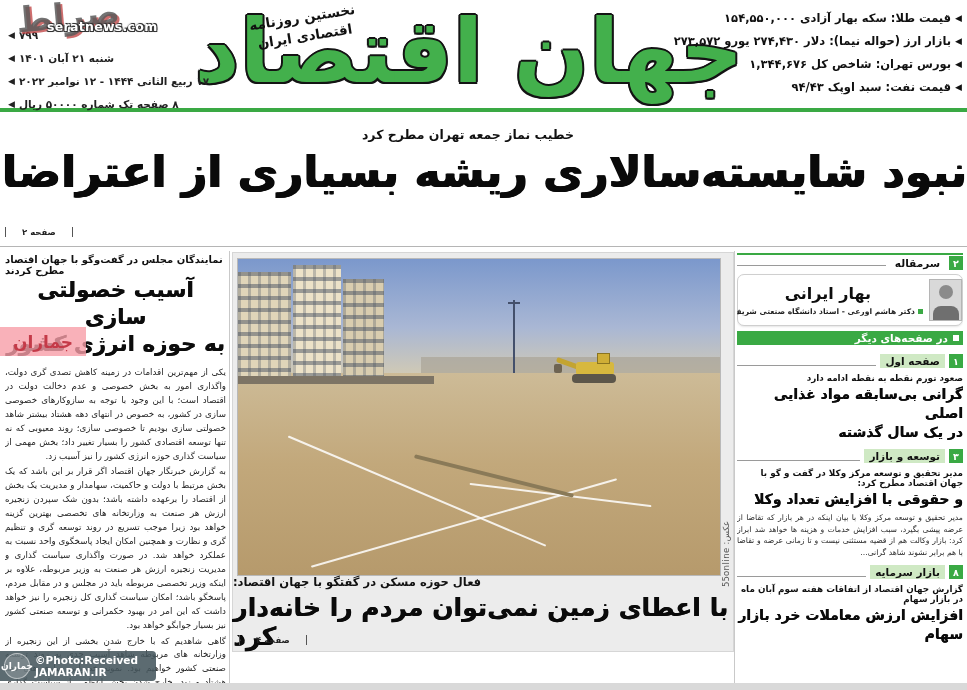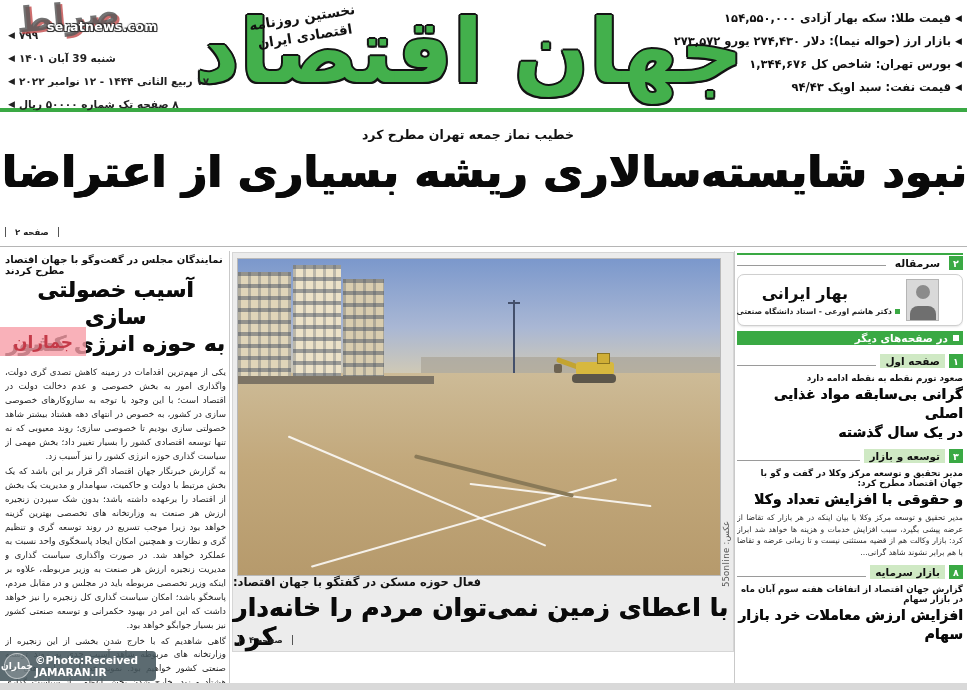--- a/index.html
+++ b/index.html
@@ -24,21 +24,21 @@
     z-index:1; white-space:nowrap; }
   .green-rule { position:absolute; top:108px; left:0; width:967px; height:4px; background:#3aa944; }
 
   
   .lead-kicker { position:absolute; top:127px; left:0; width:936px; text-align:center;
     font-size:12.5px; font-weight:bold; color:#111; }
   .lead-headline { position:absolute; top:146px; left:0; width:967px; text-align:center;
     font-size:44px; font-weight:bold; color:#0a0a0a; letter-spacing:-1px; white-space:nowrap;
     text-shadow:.7px 0 #0a0a0a, -.7px 0 #0a0a0a; }
   .page-tag { font-size:8.5px; font-weight:bold; color:#222;
-    border-right:1px solid #555; border-left:1px solid #555; padding:0 9px; }
+    border-right:1px solid #555; border-left:1px solid #555; padding:0 16px; }
   .lead-tag { position:absolute; top:227px; left:5px; }
   .lead-rule { position:absolute; top:246px; left:0; width:967px; border-top:1px solid #b5b5b5; }
 
   
   .vdiv { position:absolute; top:251px; width:1px; height:432px; background:#c9c9c9; }
   .vdiv.v1 { left:229px; } .vdiv.v2 { left:734px; }
 
   
   .left-col { position:absolute; left:5px; top:254px; width:221px; height:430px; overflow:hidden; }
   .left-kicker { text-align:left; font-size:10px; font-weight:bold; color:#111; }
@@ -94,21 +94,21 @@
   .sec-row { display:flex; align-items:center; gap:4px; height:16px; }
   .sec-row .num { width:14px; height:14px; background:#3aa944; color:#fff; font-size:9.5px;
     font-weight:bold; display:flex; align-items:center; justify-content:center; flex:0 0 auto; }
   .sec-row .lbl { font-size:10.5px; font-weight:bold; color:#111; padding:1px 5px; white-space:nowrap; }
   .sec-row .lbl.hl { background:#cfe9c4; }
   .sec-row .rule { flex:1; border-bottom:1px solid #9a9a9a; height:1px; align-self:flex-end; margin-bottom:3px; }
   .row-top { border-top:2px solid #3aa944; padding-top:2px; margin-top:1px; }
 
   .ed-card { margin-top:5px; height:52px; background:#fff; border:1px solid #cfcfcf;
     border-radius:7px; box-shadow:0 1px 2px rgba(0,0,0,.1); display:flex; align-items:center;
-    padding:4px 23px; gap:6px; }
+    padding:4px 0; gap:6px; }
   .portrait { width:33px; height:42px; background:#d9d9d9; border:1px solid #b5b5b5;
     position:relative; overflow:hidden; flex:0 0 auto; }
   .portrait:before { content:""; position:absolute; top:5px; left:9px; width:14px; height:14px;
     border-radius:50%; background:#8b8b8b; }
   .portrait:after { content:""; position:absolute; bottom:-2px; left:3px; width:26px; height:16px;
     border-radius:8px 8px 0 0; background:#6f6f6f; }
   .ed-text { flex:1; display:flex; flex-direction:column; align-items:center; }
   .ed-title { font-size:16px; font-weight:bold; color:#0d0d0d; }
   .ed-byline { font-size:7.6px; font-weight:bold; color:#222; margin-top:4px; white-space:nowrap; }
   .greensq { display:inline-block; width:5px; height:5px; background:#3aa944; margin-left:3px; }
@@ -152,21 +152,21 @@
 
   <div class="market-info">
     <div><span class="tri">◀</span><span>قیمت طلا: سکه بهار آزادی ۱۵۴,۵۵۰,۰۰۰</span></div>
     <div><span class="tri">◀</span><span>بازار ارز (حواله نیما): دلار ۲۷۴,۴۳۰ یورو ۲۷۳,۵۷۲</span></div>
     <div><span class="tri">◀</span><span>بورس تهران: شاخص کل ۱,۳۴۴,۶۷۶</span></div>
     <div><span class="tri">◀</span><span>قیمت نفت: سبد اوپک ۹۴/۴۳</span></div>
   </div>
 
   <div class="date-info">
     <div><span>۷۹۹</span><span class="tri">◀</span></div>
-    <div><span>شنبه 39 آبان ۱۴۰۱</span><span class="tri">◀</span></div>
+    <div><span>شنبه ۲۱ آبان ۱۴۰۱</span><span class="tri">◀</span></div>
     <div><span>۱۷ ربیع الثانی ۱۴۴۴ - ۱۲ نوامبر ۲۰۲۲</span><span class="tri">◀</span></div>
     <div><span>۸ صفحه تک شماره ۵۰۰۰۰ ریال</span><span class="tri">◀</span></div>
   </div>
 
   <div class="tagline">
     <div>نخستین روزنامه</div>
     <div>اقتصادی ایران</div>
   </div>
 
   <div class="masthead">جهان اقتصاد</div>

